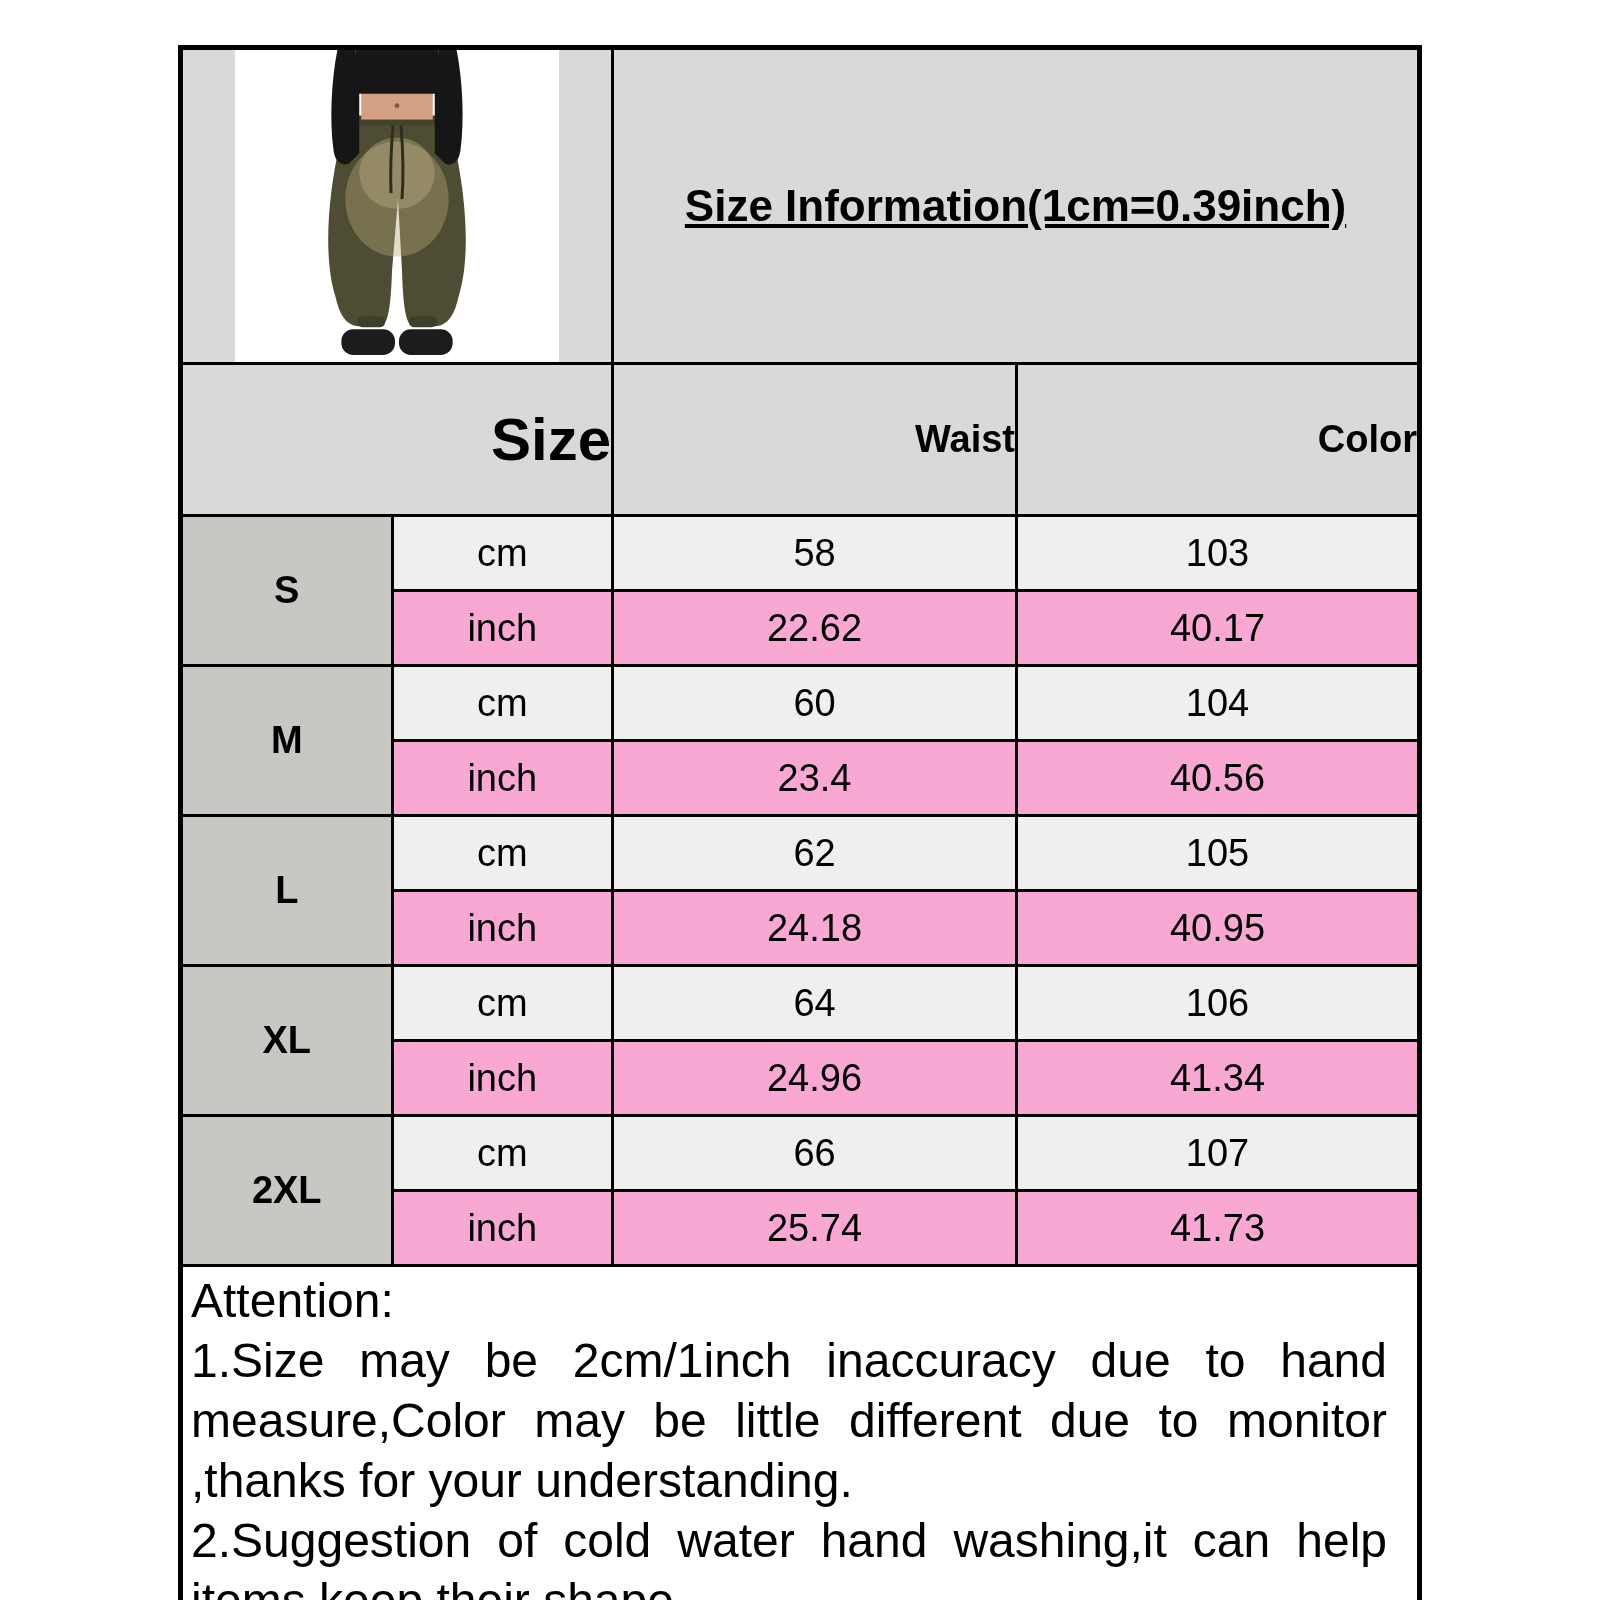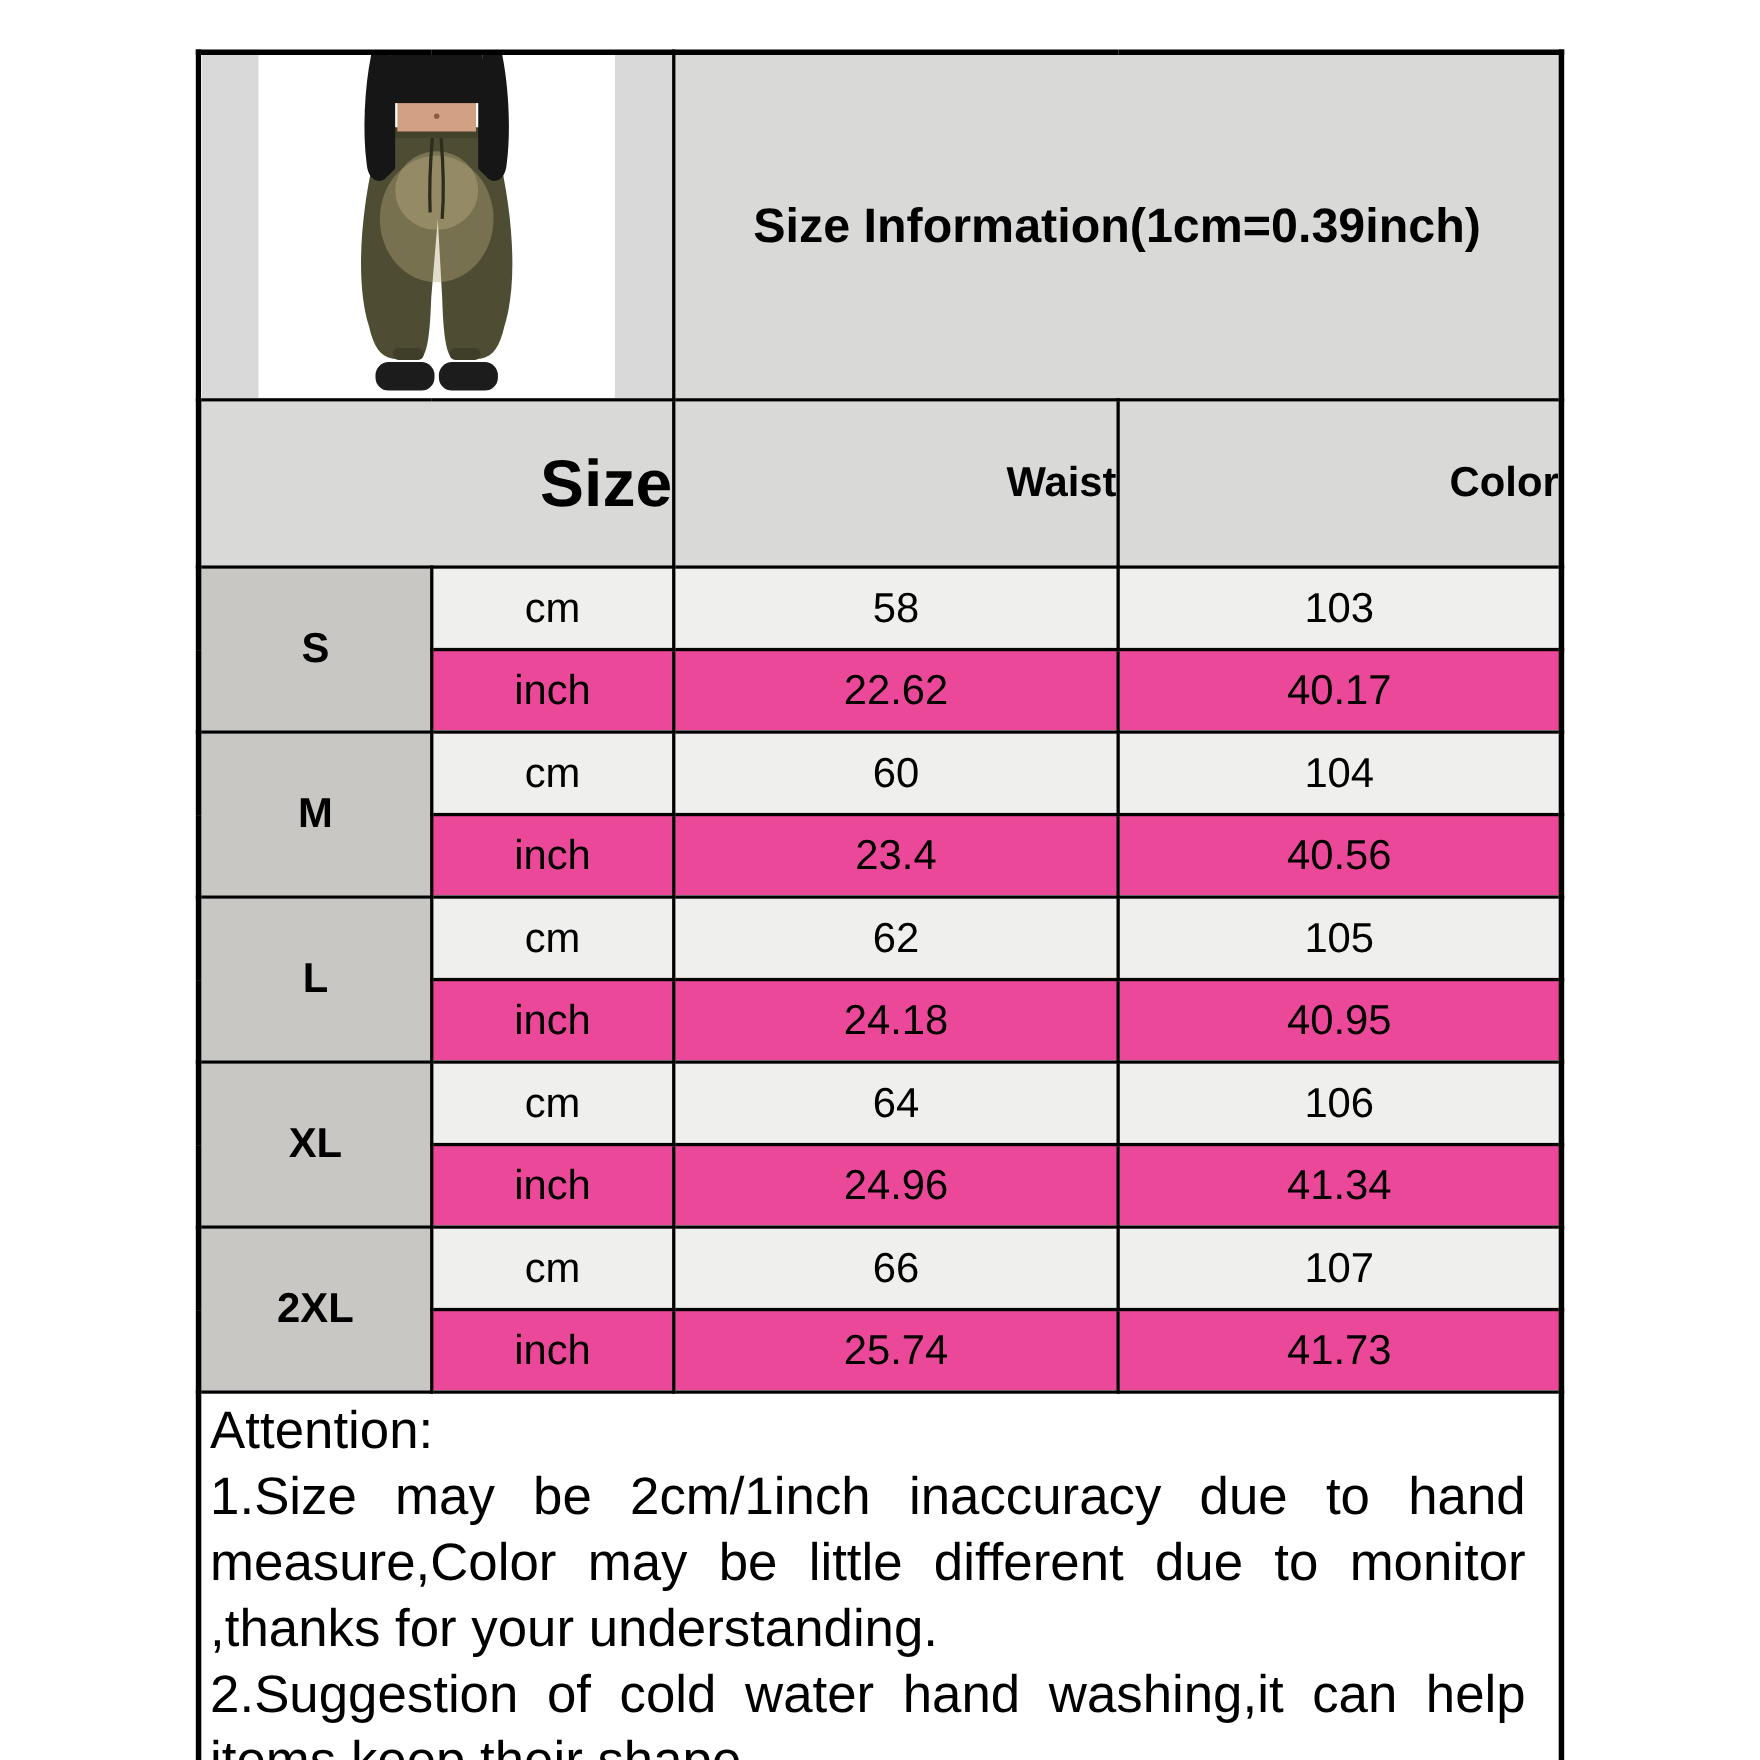--- a/index.html
+++ b/index.html
@@ -8,31 +8,31 @@
   table.size-table{border-collapse:collapse;table-layout:fixed;width:1244px;
     border:5px solid #000;}
   td{border:3px solid #000;padding:0;text-align:center;vertical-align:middle;overflow:hidden;}
   
   .row-top td{height:312px;}
   .photo-cell{background:#ffffff;position:relative;}
   .photo-inner{position:absolute;inset:0;display:flex;align-items:flex-start;justify-content:center;}
   .photo-strip{position:absolute;top:0;bottom:0;width:52px;background:#d9d9d9;}
   .photo-strip.left{left:0;}
   .photo-strip.right{right:0;}
-  .title-cell{background:#d9d9d8;font-weight:bold;font-size:44px;letter-spacing:0;}
+  .title-cell{background:#d9d9d8;font-weight:bold;font-size:44px;letter-spacing:0;text-decoration:underline;}
   
   .row-head td{height:149px;background:#d9d9d8;font-weight:bold;text-align:right;}
   .size-head{font-size:60px;}
   .col-head{font-size:38px;}
   
   .data-row td{height:72px;font-size:38px;}
   .size-label{background:#c8c7c3;font-weight:bold;font-size:40px;}
   .unit{font-weight:normal;}
   .bg-cm{background:#efefed;}
-  .bg-inch{background:#ec4899;}
+  .bg-inch{background:#f9a8d4;}
   .val{font-weight:normal;}
   
   .attention-cell{height:276px;vertical-align:top;text-align:left;background:#ffffff;
     padding:4px 30px 0 8px;font-size:48px;line-height:1.25;}
   .attention-cell p{margin:0;}
   .attention-cell .justify{text-align:justify;}
 </style>
 </head>
 <body>
 

